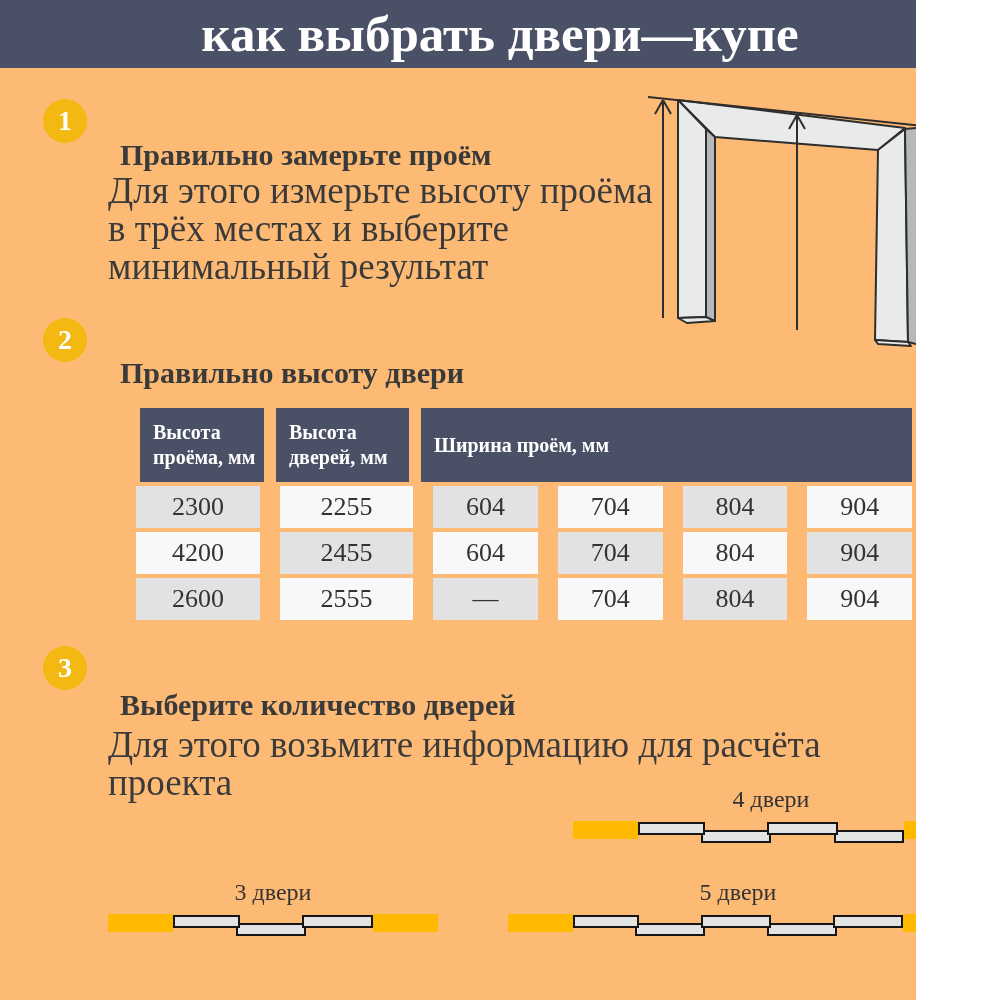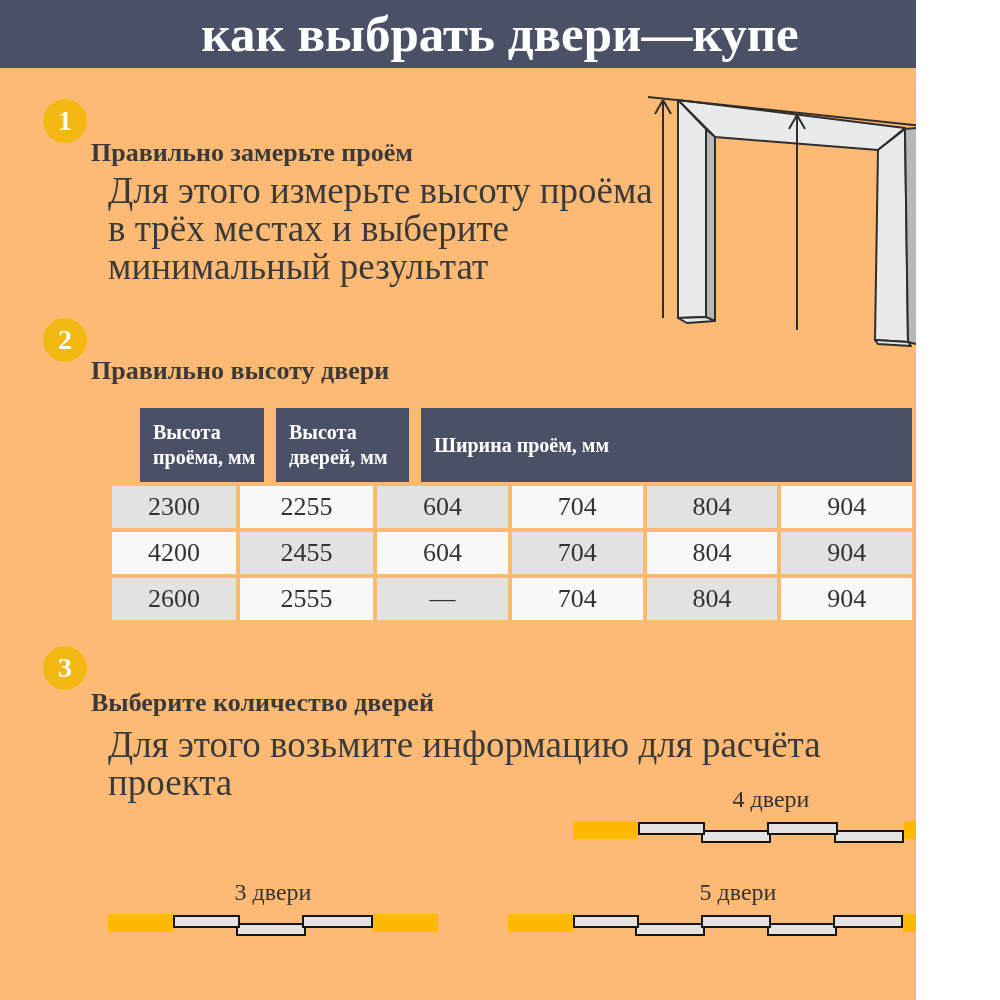--- a/index.html
+++ b/index.html
@@ -9,29 +9,29 @@
   
   .banner{position:absolute;left:0;top:0;width:1000px;height:68px;background:#4A5166;
           display:flex;align-items:center;justify-content:center;}
   .banner-title{color:#ffffff;font-size:51px;font-weight:bold;letter-spacing:0px;line-height:68px;}
 
   
   .badge{position:absolute;width:44px;height:44px;border-radius:50%;background:#F3B812;
          display:flex;align-items:center;justify-content:center;}
   .badge span{color:#ffffff;font-size:28px;font-weight:bold;}
 
-  .h-step{position:absolute;left:91px;font-size:26px;font-weight:bold;color:#3a3a3a;}
+  .h-step{position:absolute;left:120px;font-size:30px;font-weight:bold;color:#3a3a3a;}
   .p-step{position:absolute;left:108px;font-size:37px;line-height:38px;color:#3a3a3a;white-space:pre-line;}
 
   
   .size-table{position:absolute;left:112px;top:408px;width:800px;}
   .thead{display:grid;grid-template-columns:124px 133px 1fr;gap:12px;padding-left:28px;}
   .thcell{background:#4A5166;color:#ffffff;font-size:20px;font-weight:bold;line-height:25px;
           height:74px;display:flex;align-items:center;padding-left:13px;box-sizing:border-box;}
-  .trow{display:grid;grid-template-columns:124px 133px repeat(4,1fr);gap:4px;margin-top:4px;}
+  .trow{display:grid;grid-template-columns:124px 133px repeat(4,1fr);gap:20px;margin-top:4px;margin-left:24px;}
   .tcell{height:42px;line-height:42px;text-align:center;font-size:26px;color:#333333;}
   .tcell.shade{background:#E2E2E2;}
   .tcell.light{background:#F8F8F8;}
 
   
   .diagram{position:absolute;height:64px;}
   .diagram-label{position:absolute;left:0;top:0;width:100%;text-align:center;
                  font-size:24px;color:#333333;}
   .wall{position:absolute;top:35px;height:18px;background:#FFBA00;}
   .panel{position:absolute;height:13px;background:#E3E3E3;border:2px solid #151515;box-sizing:border-box;}

